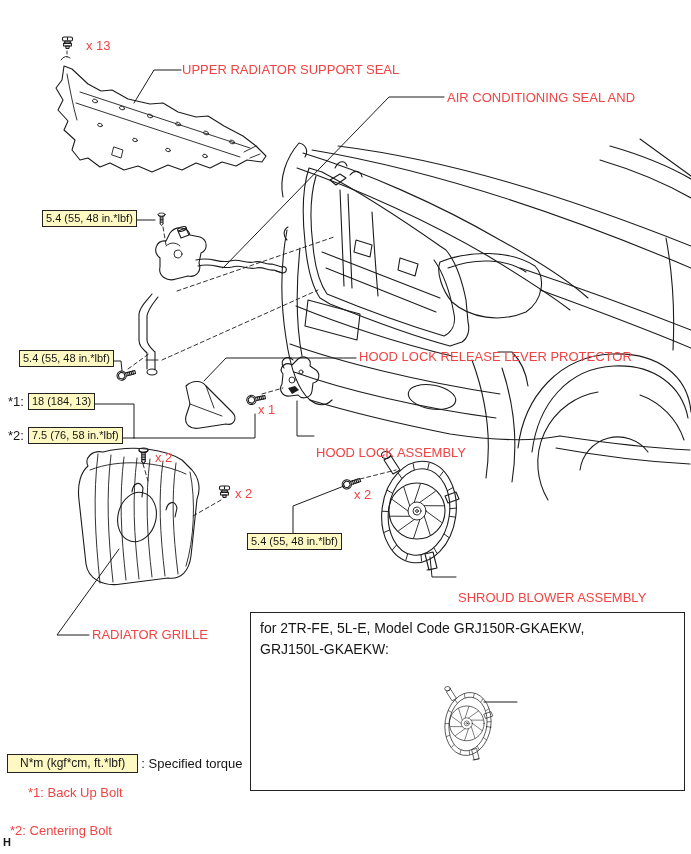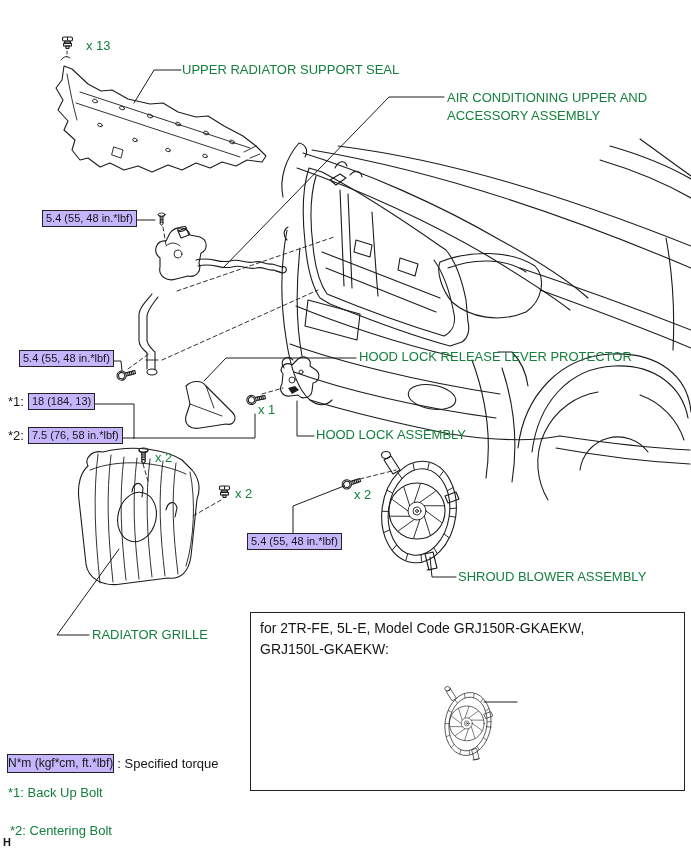--- a/index.html
+++ b/index.html
@@ -1,29 +1,29 @@
 <!DOCTYPE html>
 <html><head>
 <meta charset="utf-8">
 <style>
   html,body{margin:0;padding:0;background:#fff;}
   #canvas{position:relative;width:691px;height:854px;background:#fff;overflow:hidden;
           font-family:"Liberation Sans",sans-serif;color:#161616;}
   #art{position:absolute;left:0;top:0;}
-  .lbl{position:absolute;font-size:13px;line-height:15px;white-space:nowrap;color:#15803d;}
+  .lbl{position:absolute;font-size:13px;line-height:15px;white-space:nowrap;color:#ef4444;}
   .lbl2{line-height:18px;}
   .tbox{position:absolute;font-size:11px;line-height:13px;white-space:nowrap;
-        border:1.3px solid #222;padding:1px 3px;background:#c4b5fd;}
+        border:1.3px solid #222;padding:1px 3px;background:#fef9c3;}
   .starrow{position:absolute;display:flex;align-items:center;gap:4px;font-size:13px;white-space:nowrap;}
   .starrow .tbox{position:static;}
   .variantbox{position:absolute;left:250px;top:612px;width:433px;height:177px;
               border:1.5px solid #222;background:transparent;}
   .variantbox .vtext{position:absolute;left:9px;top:5px;font-size:14px;line-height:21px;white-space:nowrap;}
   .legendrow{position:absolute;left:7px;top:754px;display:flex;align-items:center;gap:3px;font-size:13px;white-space:nowrap;}
-  .legendrow .tbox{position:static;font-size:12px;padding:2px 0;}
+  .legendrow .tbox{position:static;font-size:12px;padding:2px 12px;}
   .marker{position:absolute;font-size:11px;font-weight:bold;}
 </style>
 </head>
 <body>
 
 <div id="canvas">
 
 <svg id="art" width="691" height="854" viewBox="0 0 691 854" fill="none" stroke="#1c1c1c" stroke-width="1.1" stroke-linecap="round" stroke-linejoin="round">
   <defs>
     <g id="def-clip">
@@ -225,58 +225,57 @@
     <path d="M143,464 L148,481"></path>
     <path d="M221,500 L193,516"></path>
     <path d="M360,479 L396,470"></path>
   </g>
 </svg>
 
 <div class="lbl" style="left:86px;top:38px;">x 13</div>
 <div class="lbl" style="left:182px;top:62px;text-align:right;">UPPER RADIATOR SUPPORT SEAL</div>
 
 <div class="lbl lbl2" style="left:447px;top:89px;">
-  <div>AIR CONDITIONING UPPER AND</div>
-  <div>ACCESSORY ASSEMBLY</div>
+  <div>AIR CONDITIONING SEAL AND</div>
 </div>
 
 <div class="tbox" style="left:42px;top:210px;">5.4 (55, 48 in.*lbf)</div>
 <div class="tbox" style="left:19px;top:350px;">5.4 (55, 48 in.*lbf)</div>
 
 <div class="starrow" style="left:8px;top:393px;">
   <span>*1:</span>
   <span class="tbox">18 (184, 13)</span>
 </div>
 <div class="starrow" style="left:8px;top:427px;">
   <span>*2:</span>
   <span class="tbox">7.5 (76, 58 in.*lbf)</span>
 </div>
 
 <div class="lbl" style="left:258px;top:402px;">x 1</div>
 <div class="lbl" style="left:359px;top:349px;">HOOD LOCK RELEASE LEVER PROTECTOR</div>
-<div class="lbl" style="left:316px;top:427px;text-align:center;">HOOD LOCK ASSEMBLY</div>
+<div class="lbl" style="left:316px;top:445px;text-align:center;">HOOD LOCK ASSEMBLY</div>
 
 <div class="lbl" style="left:155px;top:450px;">x 2</div>
 <div class="lbl" style="left:235px;top:486px;">x 2</div>
 <div class="lbl" style="left:354px;top:487px;">x 2</div>
 
 <div class="tbox" style="left:247px;top:533px;">5.4 (55, 48 in.*lbf)</div>
 
-<div class="lbl" style="left:458px;top:569px;">SHROUD BLOWER ASSEMBLY</div>
+<div class="lbl" style="left:458px;top:590px;">SHROUD BLOWER ASSEMBLY</div>
 <div class="lbl" style="left:92px;top:627px;">RADIATOR GRILLE</div>
 
 <div class="variantbox">
   <div class="vtext">
     <div>for 2TR-FE, 5L-E, Model Code GRJ150R-GKAEKW,</div>
     <div>GRJ150L-GKAEKW:</div>
   </div>
 </div>
 
 
 <div class="legendrow">
   <span class="tbox">N*m (kgf*cm, ft.*lbf)</span>
   <span>: Specified torque</span>
 </div>
-<div class="lbl" style="left:8px;top:785px;text-align:center;">*1: Back Up Bolt</div>
+<div class="lbl" style="left:28px;top:785px;text-align:center;">*1: Back Up Bolt</div>
 <div class="lbl" style="left:10px;top:811px;margin-top:12px;">*2: Centering Bolt</div>
 <div class="marker" style="left:3px;top:836px;">H</div>
 
 </div>
 
 </body></html>

